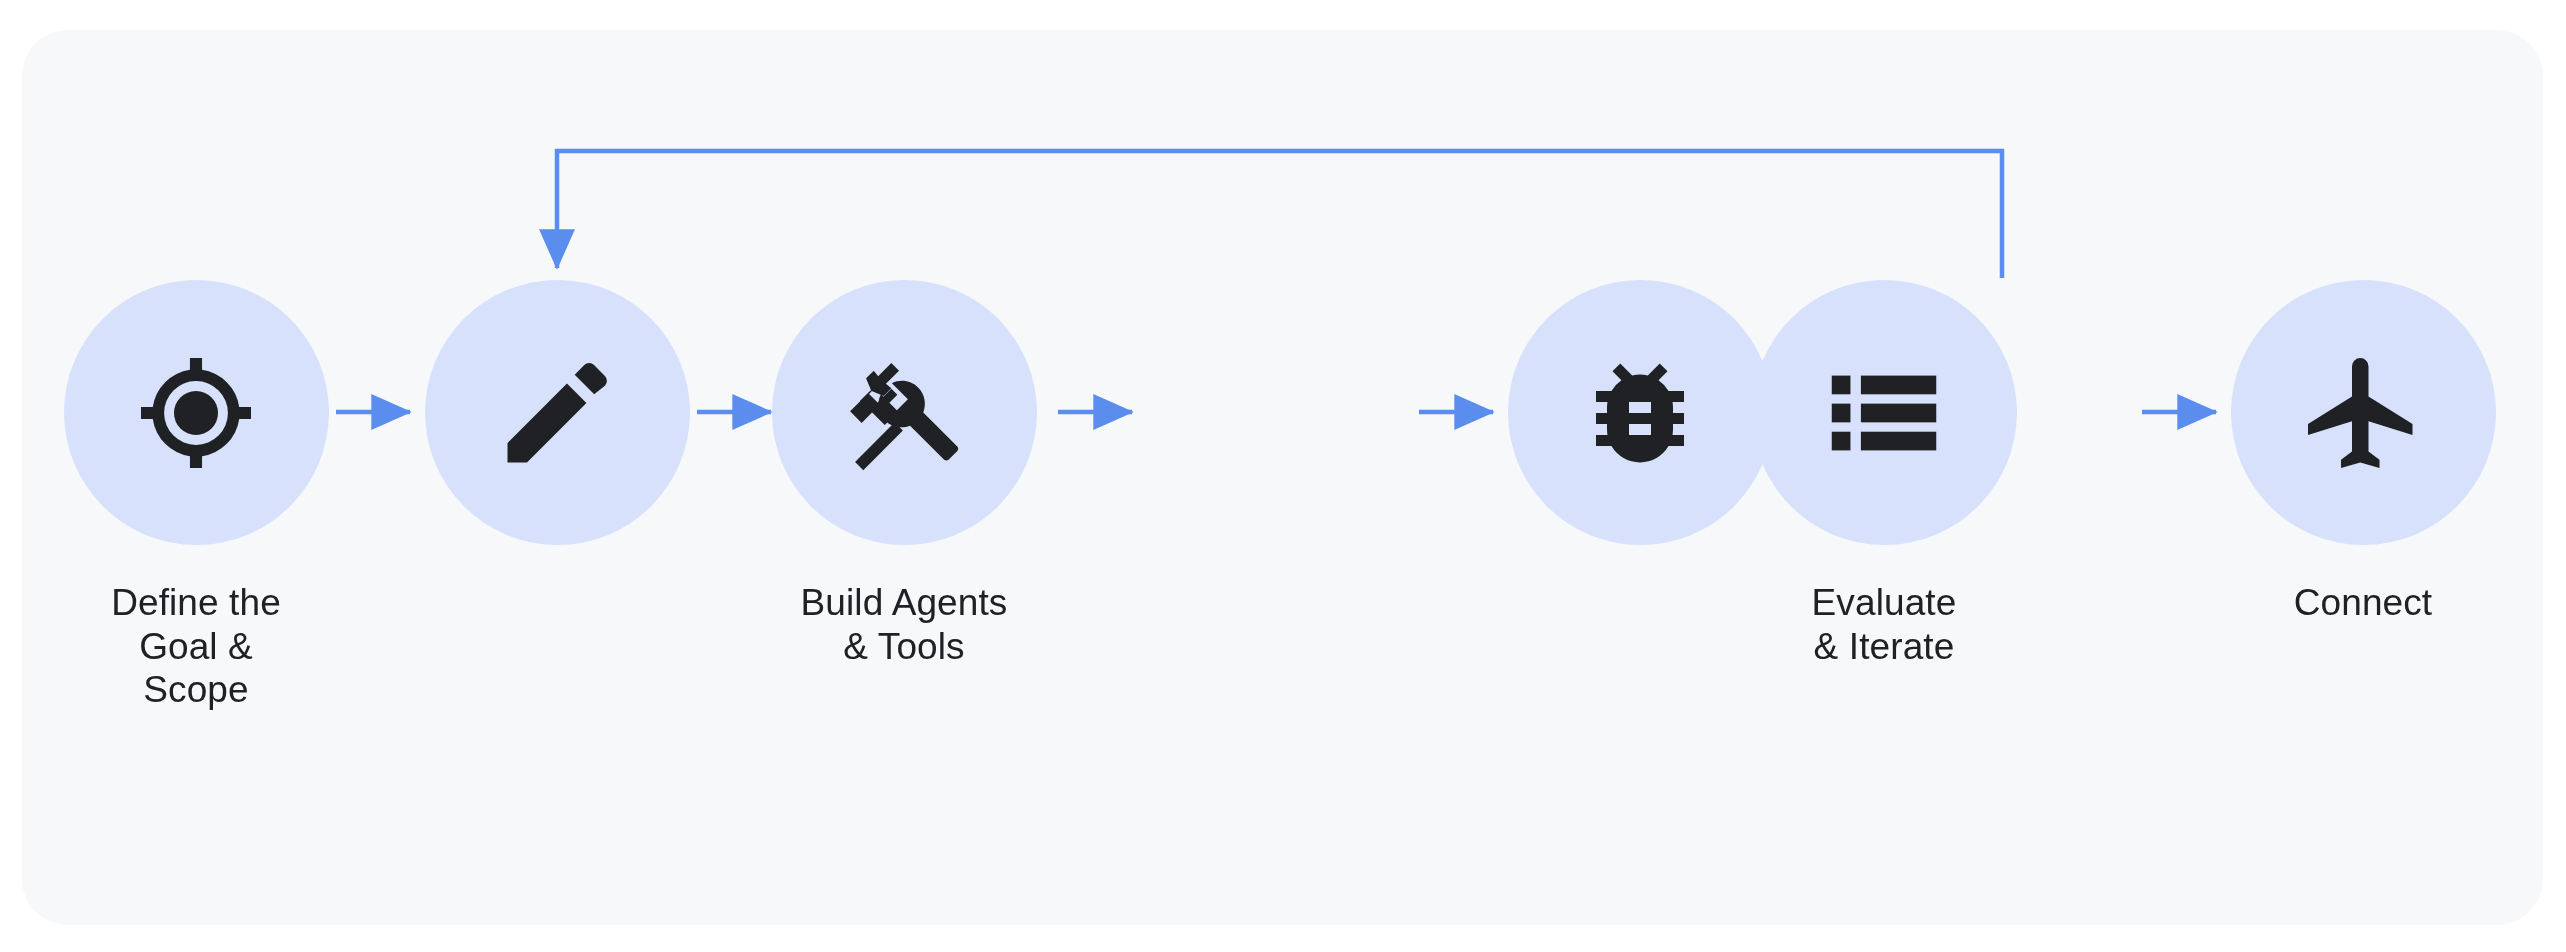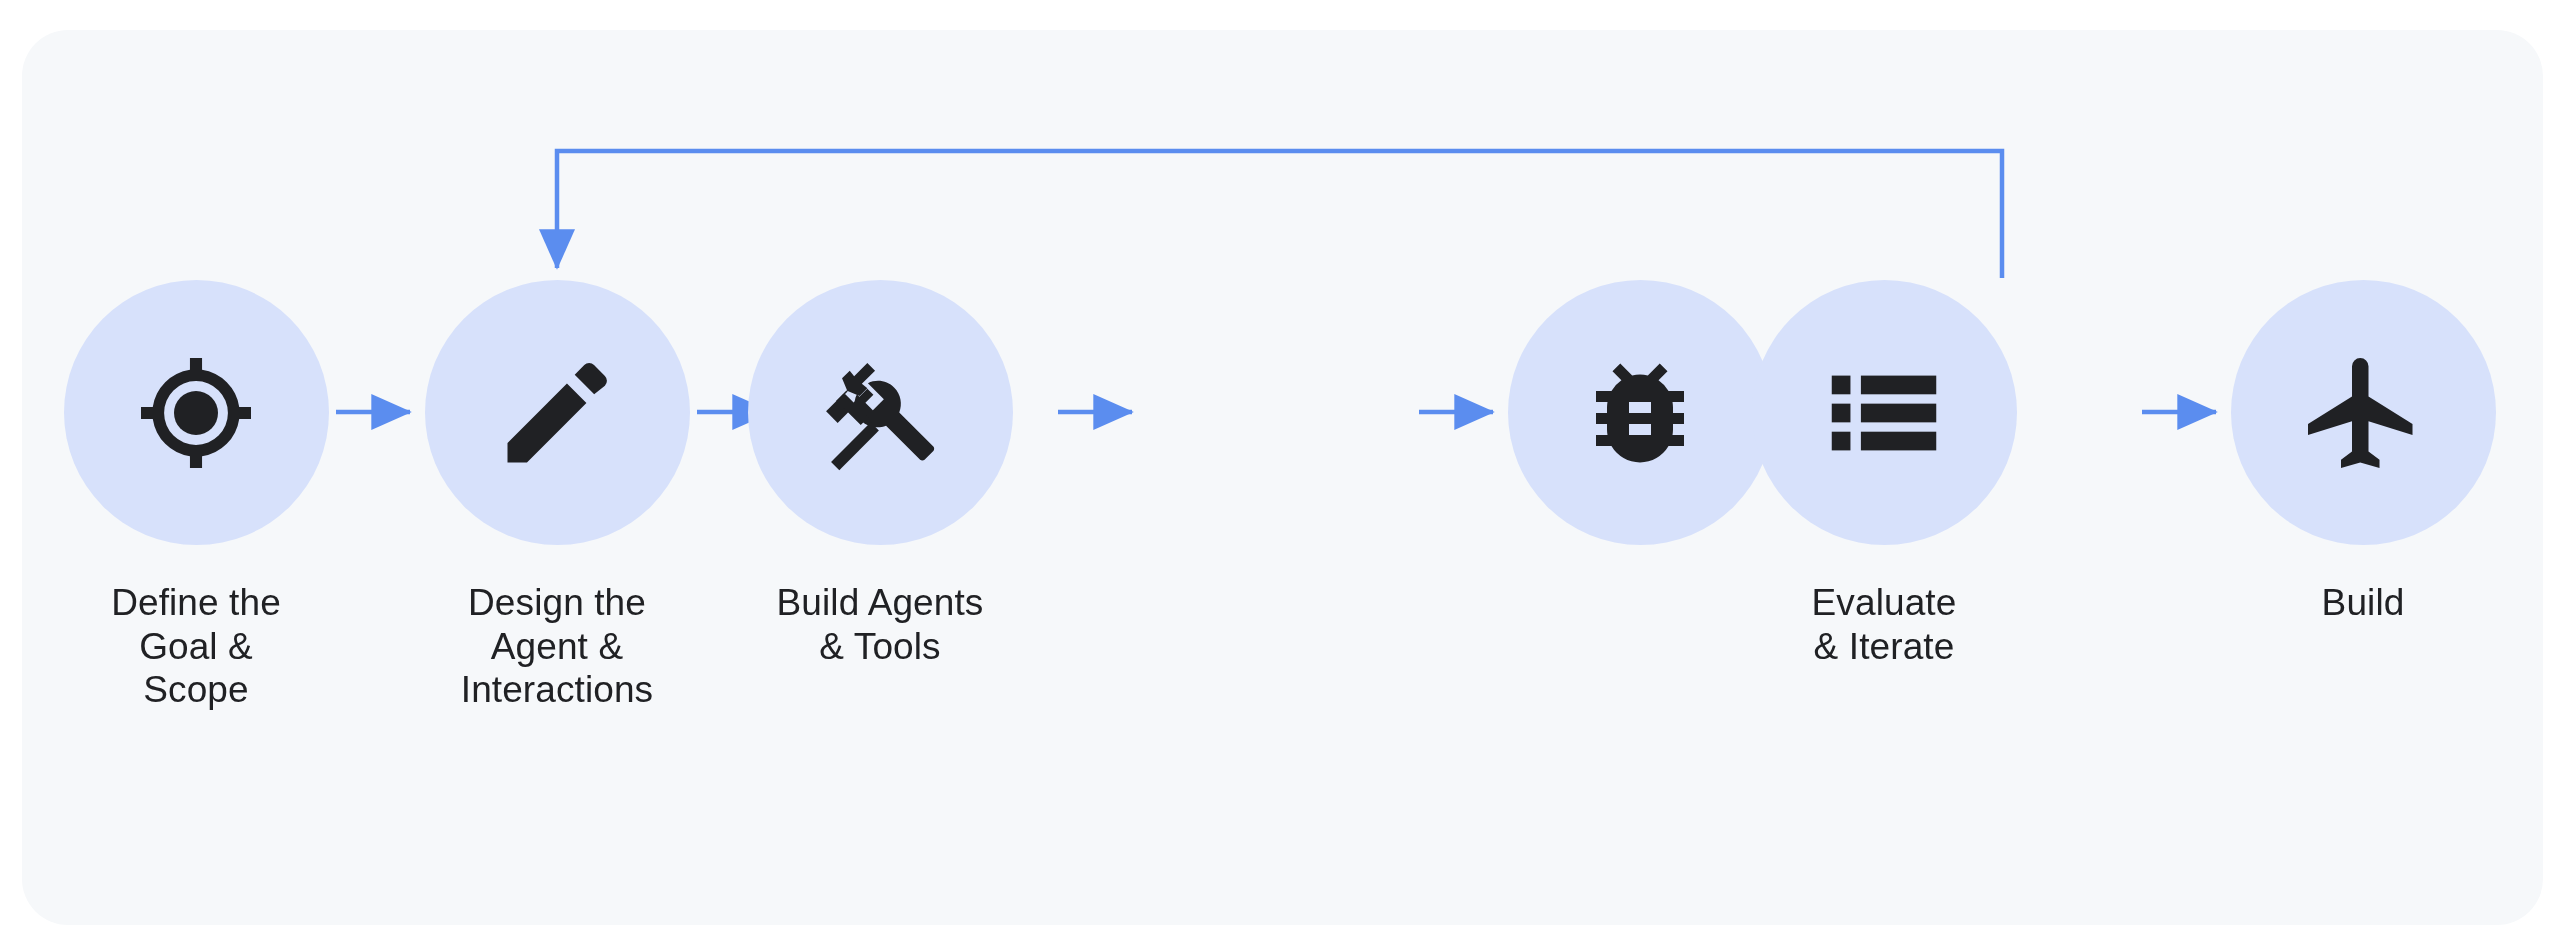--- a/index.html
+++ b/index.html
@@ -133,26 +133,23 @@
 Goal &amp;
 Scope</div>
     </div>
 
     <div class="step" style="left:557px">
       <div class="step-circle">
         <svg viewBox="0 0 24 24">
           <path class="step-icon-shape" d="M3 17.46V21h3.54L17.35 10.19l-3.54-3.54L3 17.46zM20.71 7.04a1.25 1.25 0 0 0 0-1.77l-1.98-1.98a1.25 1.25 0 0 0-1.77 0l-1.74 1.74 3.54 3.54 1.95-1.53z"></path>
         </svg>
       </div>
-      <div class="step-label">Design the
-Agent &amp;
-Interactions</div>
     </div>
 
-    <div class="step" style="left:880px">
+    <div class="step" style="left:904px">
       <div class="step-circle">
         <svg viewBox="0 0 24 24">
           <path class="step-icon-shape" d="M21.7 18.1l-6.2-6.2c.6-1.5.3-3.3-.9-4.5-1.3-1.3-3.2-1.6-4.8-.8l2.9 2.9-2 2-2.9-2.9c-.8 1.6-.5 3.5.8 4.8 1.2 1.2 3 1.5 4.5.9l6.2 6.2c.2.2.6.2.8 0l1.6-1.6c.2-.2.2-.6 0-.8z"></path>
           <path class="step-icon-shape" d="M2.4 5.6l1.9-1.9 2.4 1 1.4-1.4-1-.8 2.4-2.4-1.4-1.4-2.4 2.4-.8-1-1.4 1.4 1 2.4-1.9 1.9z" transform="translate(1.6 4.2)"></path>
           <path class="step-icon-shape" d="M5.3 8.6l-3.1 3.1 2.1 2.1 3.1-3.1z" transform="translate(0 0)"></path>
           <path class="step-icon-shape" d="M3.1 20.9l1.5 1.5 7.2-7.2-1.5-1.5z"></path>
           <path class="step-icon-shape" d="M17.6 5.1l2.5-2.5-1.1-1.1-2.5 2.5-1.6-1.6-1.4 1.4 4.3 4.3 1.4-1.4z" transform="translate(-9.3 6.1) rotate(0)"></path>
         </svg>
       </div>
       <div class="step-label">Build Agents
@@ -182,17 +179,17 @@
       <div class="step-label">Evaluate
 &amp; Iterate</div>
     </div>
 
     <div class="step" style="left:2363px">
       <div class="step-circle">
         <svg viewBox="0 0 24 24">
           <path class="step-icon-shape" d="M21 16v-2l-8-5V3.5a1.5 1.5 0 0 0-3 0V9l-8 5v2l8-2.5V19l-2 1.5V22l3.5-1 3.5 1v-1.5L13 19v-5.5L21 16z"></path>
         </svg>
       </div>
-      <div class="step-label">Build</div>
+      <div class="step-label">Connect</div>
     </div>
 
   </div>
 </div>
 
 </body></html>

